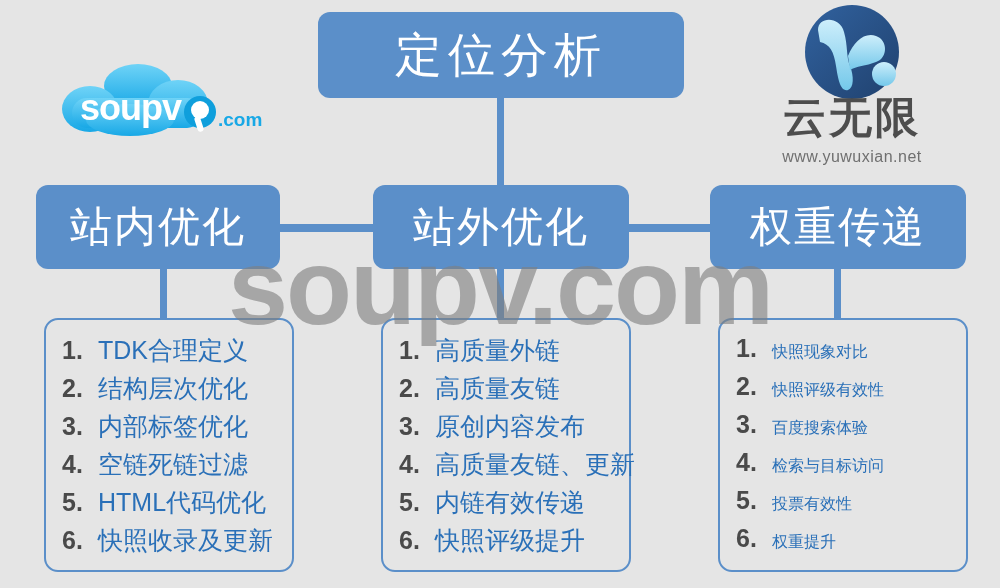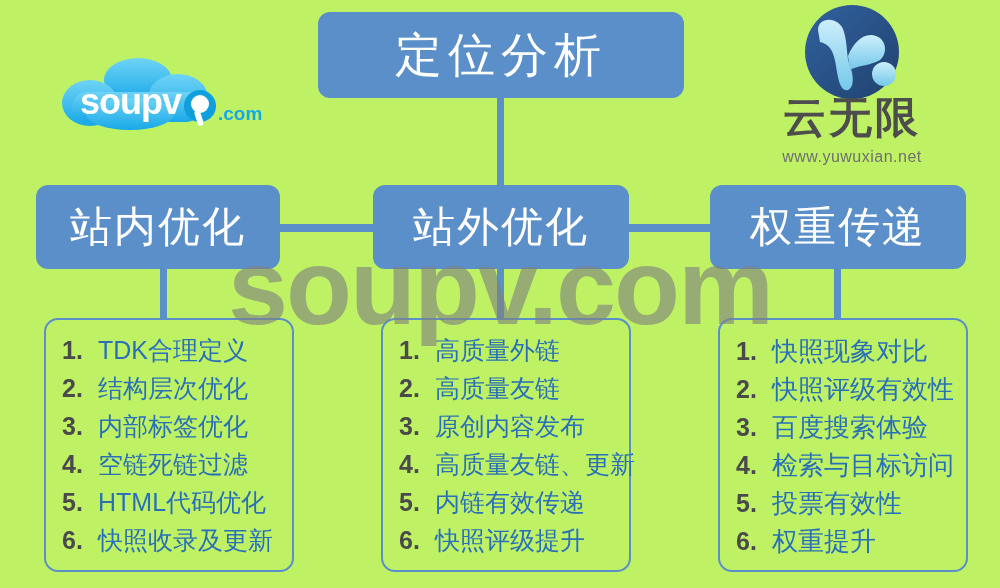--- a/index.html
+++ b/index.html
@@ -7,21 +7,21 @@
     padding: 0;
     background: #ffffff;
   }
   body {
     font-family: "Liberation Sans", "DejaVu Sans", sans-serif;
   }
   #stage {
     position: relative;
     width: 1000px;
     height: 588px;
-    background: #bef264;
+    background: #e5e5e5;
     overflow: hidden;
   }
 
   
   .conn {
     position: absolute;
     background: #5b8fc9;
     z-index: 2;
   }
   #conn-title-down  { left: 497px;  top: 96px;  width: 7px;  height: 96px; }
@@ -98,27 +98,27 @@
     flex: 0 0 36px;
     text-align: left;
   }
   .list-text {
     color: #2a70b8;
     font-size: 25px;
     font-weight: normal;
     letter-spacing: 0px;
     white-space: nowrap;
   }
-  #panel-weight .list-text { font-size: 26px; }
+  #panel-weight .list-text { font-size: 16px; }
 
   
   #logo-soupv {
     position: absolute;
     left: 60px;
-    top: 58px;
+    top: 64px;
     width: 220px;
     height: 92px;
     z-index: 5;
     text-align: right;
   }
 
   
   #logo-yuwuxian {
     position: absolute;
     left: 752px;

